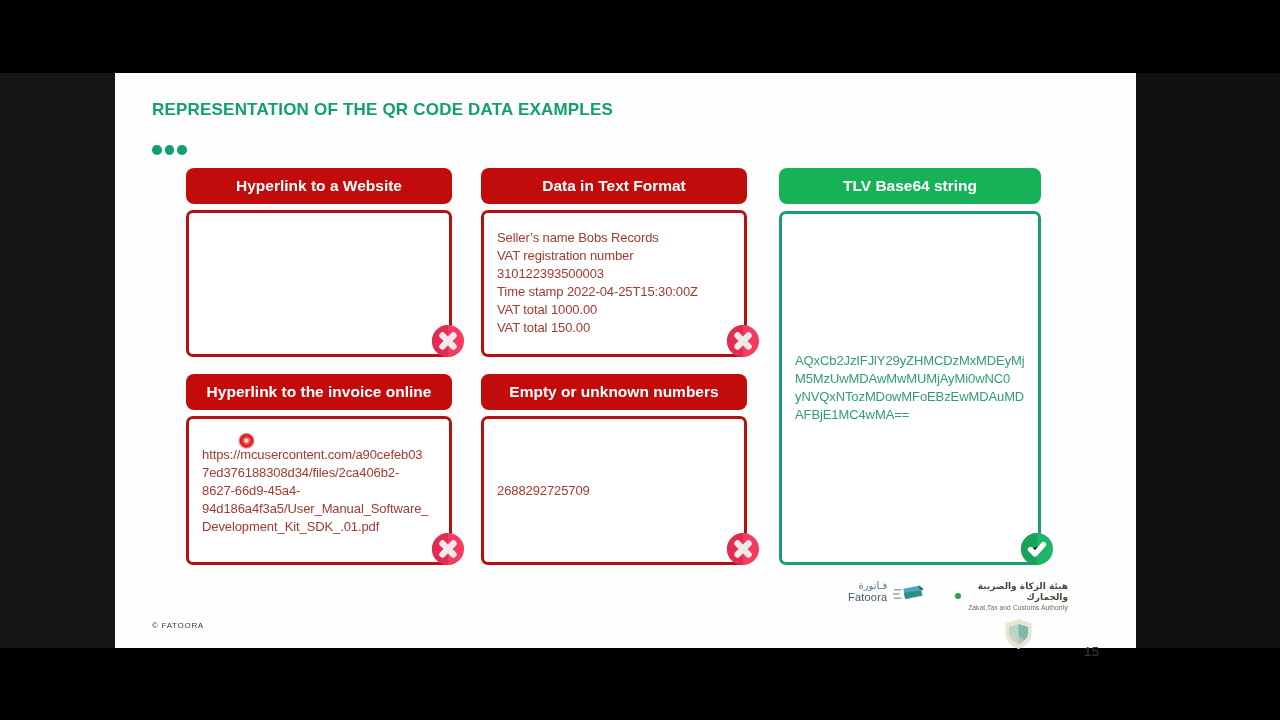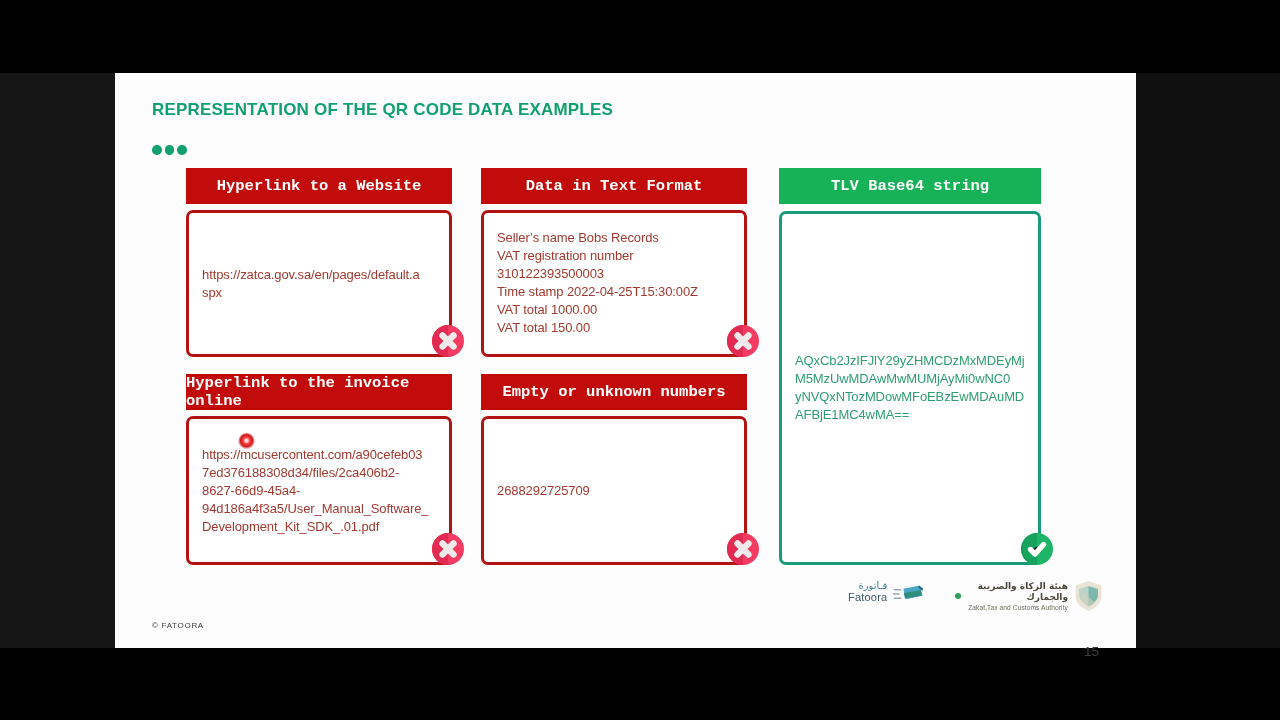--- a/index.html
+++ b/index.html
@@ -18,23 +18,23 @@
   
   .c1 { left:71px;  width:266px; }
   .c2 { left:366px; width:266px; }
   .c3 { left:664px; width:262px; }
   .r1h { top:95px; }
   .r1b { top:137px; height:147px; }
   .r2h { top:301px; }
   .r2b { top:343px; height:149px; }
   .tlvb { top:138px; height:354px; }
 
-  .card-header { position:absolute; height:36px; border-radius:0; display:flex;
+  .card-header { position:absolute; height:36px; border-radius:8px; display:flex;
                  align-items:center; justify-content:center; color:#fff;
-                 font-size:15.5px; font-weight:700;font-family:Liberation Mono, monospace; }
+                 font-size:15.5px; font-weight:700; }
   .card-header.red   { background:#c20c0c; }
   .card-header.green { background:#17b257; }
 
   .card-body { position:absolute; background:#fff; border:3px solid; border-radius:7px;
                padding:12px 13px; display:flex; }
   .card-body.red   { border-color:#b31212; color:#a23a31; }
   .card-body.green { border-color:#189c7a; color:#2f9e70; }
   .card-body.v-center { align-items:center; }
   .card-body.v-top    { align-items:flex-start; padding-top:16px; }
   .body-text { white-space:pre-line; font-size:13px; line-height:18px; letter-spacing:-.1px; }
@@ -52,21 +52,21 @@
   .pageno { position:absolute; left:969px; top:545px; font-size:13.5px; color:#3e3d33;margin-top:26px; }
 
   .fatoora-logo { position:absolute; left:733px; top:508px; display:flex; align-items:flex-start; gap:5px; }
   .fatoora-text { text-align:right; line-height:1.05; }
   .fatoora-ar { font-family:"DejaVu Sans", sans-serif; font-size:10px; color:#47858f; }
   .fatoora-en { font-size:11px; color:#3f5a63; letter-spacing:.2px; }
 
   .sep-dot { position:absolute; left:840px; top:520px; width:6px; height:6px; border-radius:50%;
              background:#2f9e57; }
 
-  .zatca-logo { position:absolute; left:853px; top:508px; display:flex; align-items:center; gap:7px; }
+  .zatca-logo { position:absolute; left:853px; top:508px; display:flex; align-items:center; gap:7px;flex-direction:column; }
   .zatca-text { text-align:right; line-height:1.25; width:100px; }
   .zatca-ar { font-family:"DejaVu Sans", sans-serif; font-size:9px; font-weight:bold; color:#4a463a; }
   .zatca-en { font-size:6.6px; color:#6e6a5c; letter-spacing:.1px; }
 </style>
 </head>
 <body>
 
 <div class="stage">
   <div class="strip left"></div>
   <div class="strip right"></div>
@@ -77,22 +77,20 @@
     <div class="dots">
         <i></i>
         <i></i>
         <i></i>
       </div>
 
     <div class="card-header red c1 r1h">
       <span>Hyperlink to a Website</span>
     </div>
     <div class="card-body red c1 r1b v-center">
-      <div class="body-text">https://zatca.gov.sa/en/pages/default.a
-spx</div>
       <div class="badge">
         <svg viewBox="0 0 32 32">
             <circle cx="16" cy="16" r="16" fill="#f43b62"></circle>
             <path d="M16 0 A16 16 0 0 0 16 32 Z" fill="#e32a52"></path>
             <path d="M10.5 10.5 L21.5 21.5 M21.5 10.5 L10.5 21.5" stroke="#f1eaec" stroke-width="6.4" stroke-linecap="round"></path>
           </svg>
       </div>
     </div>
 
     <div class="card-header red c2 r1h">

